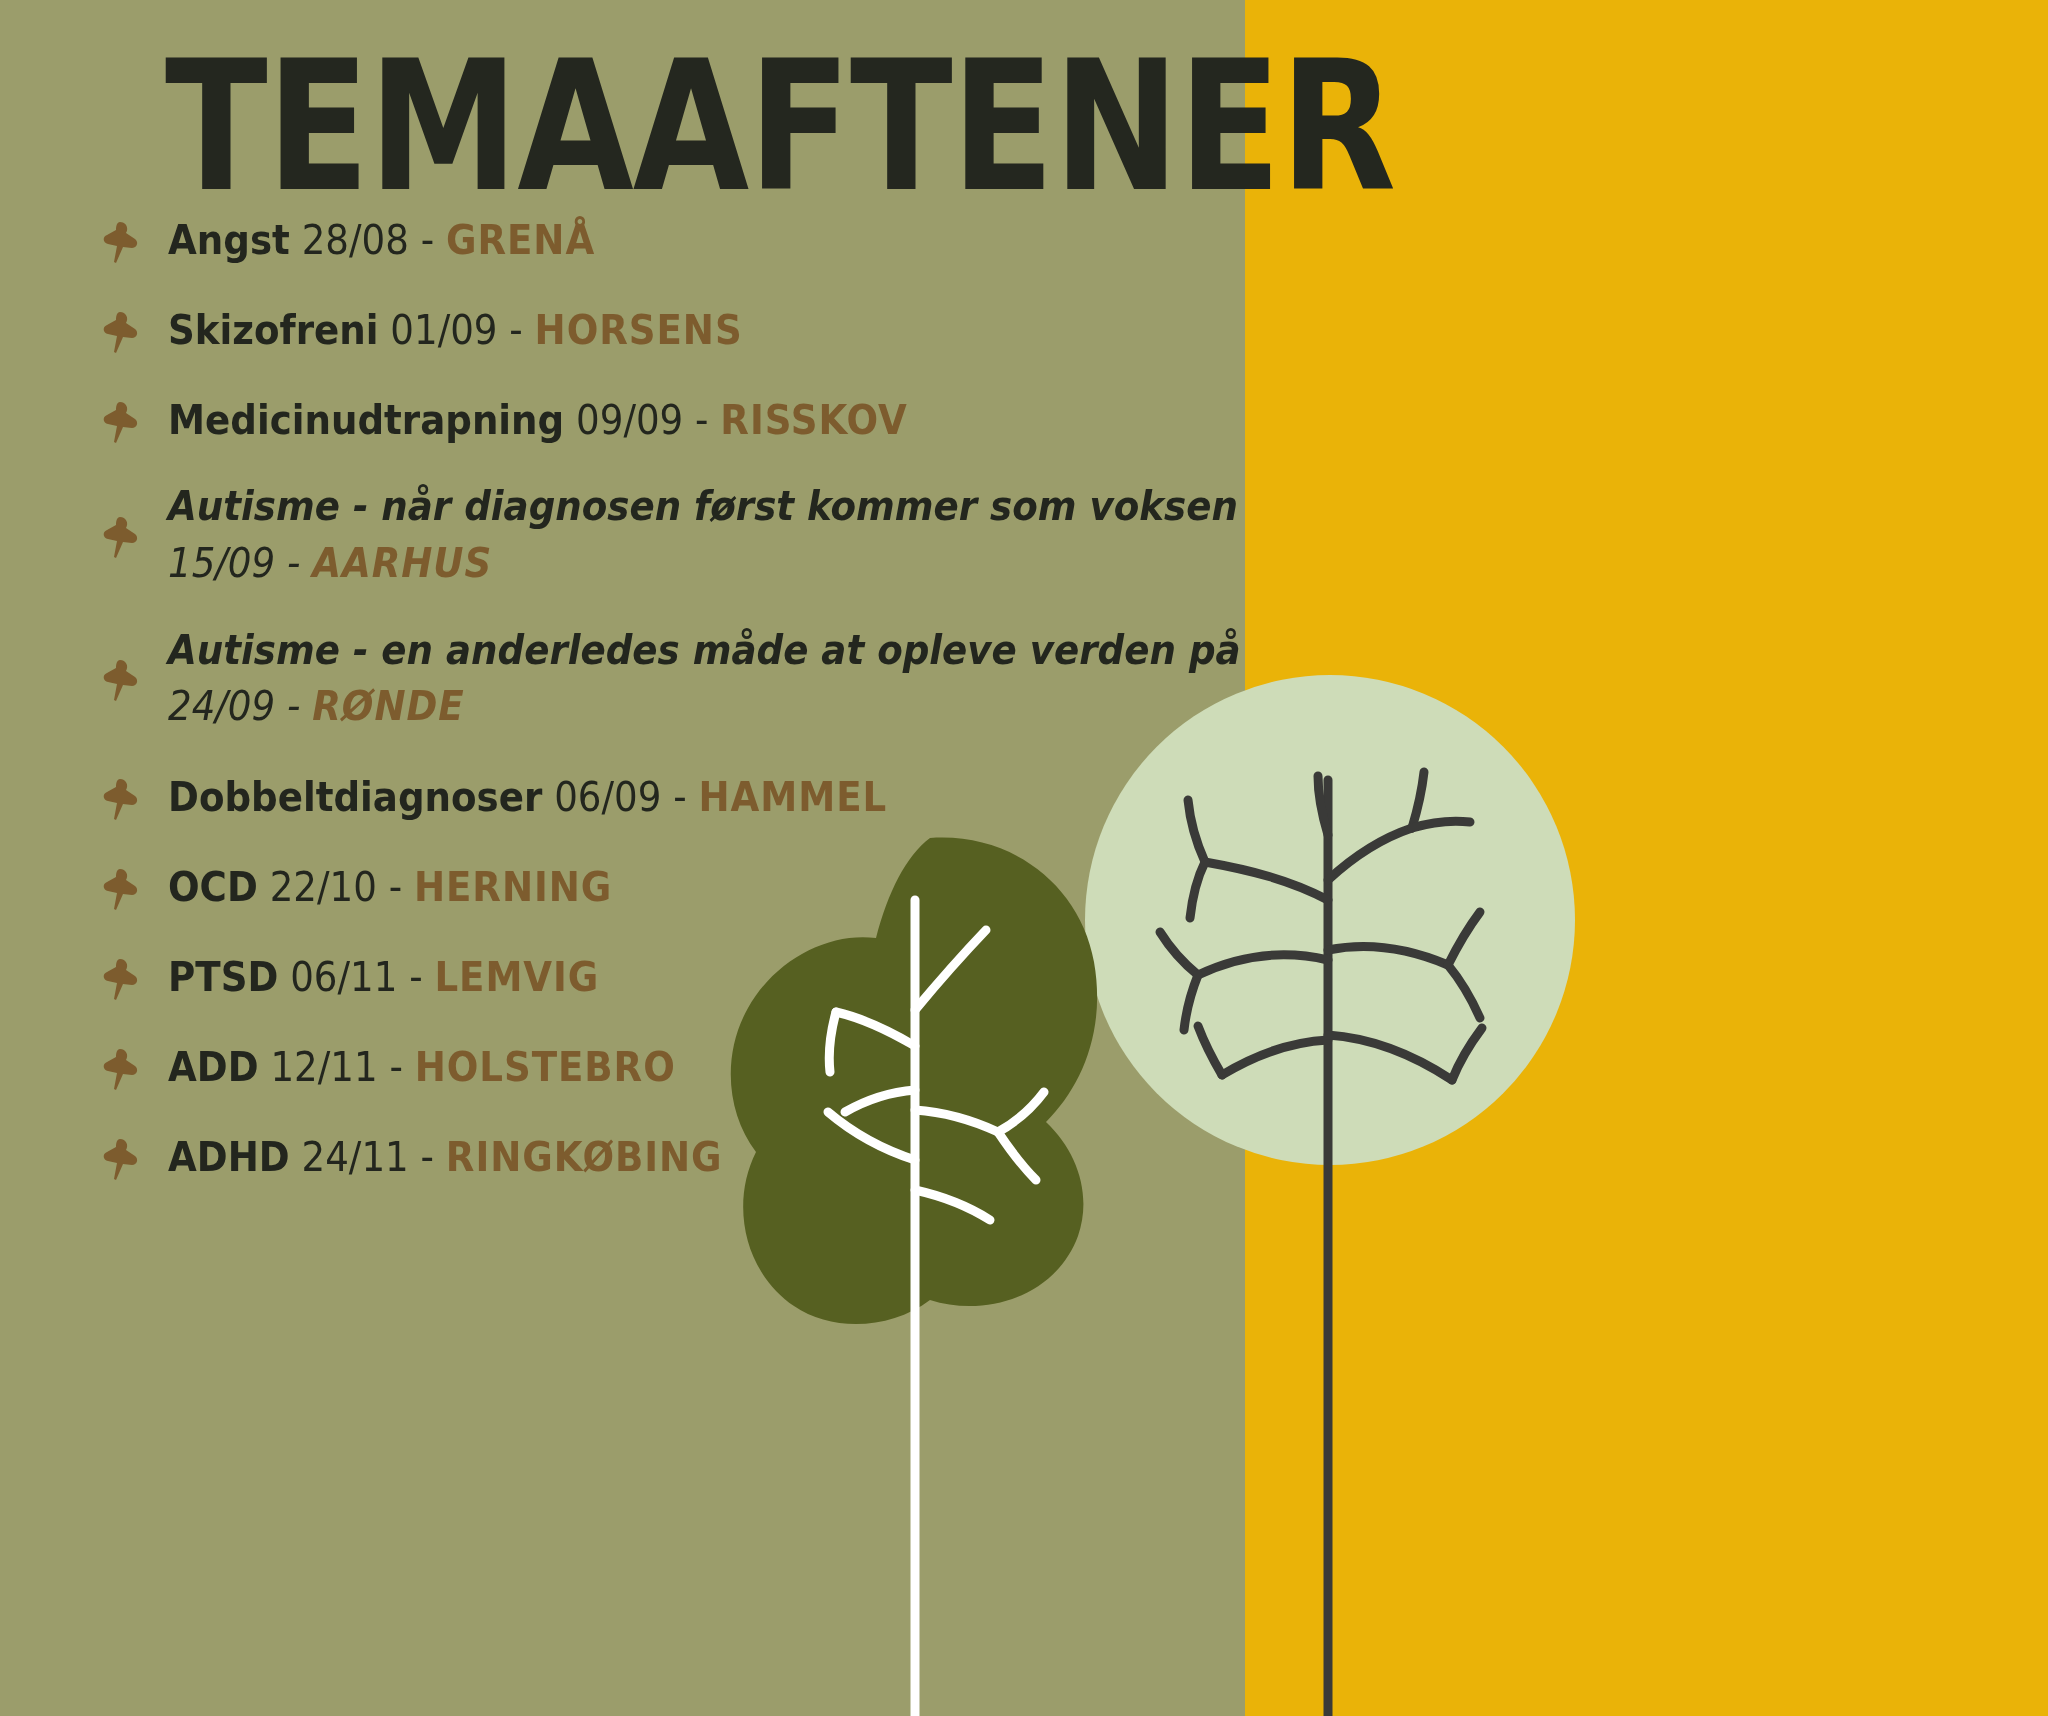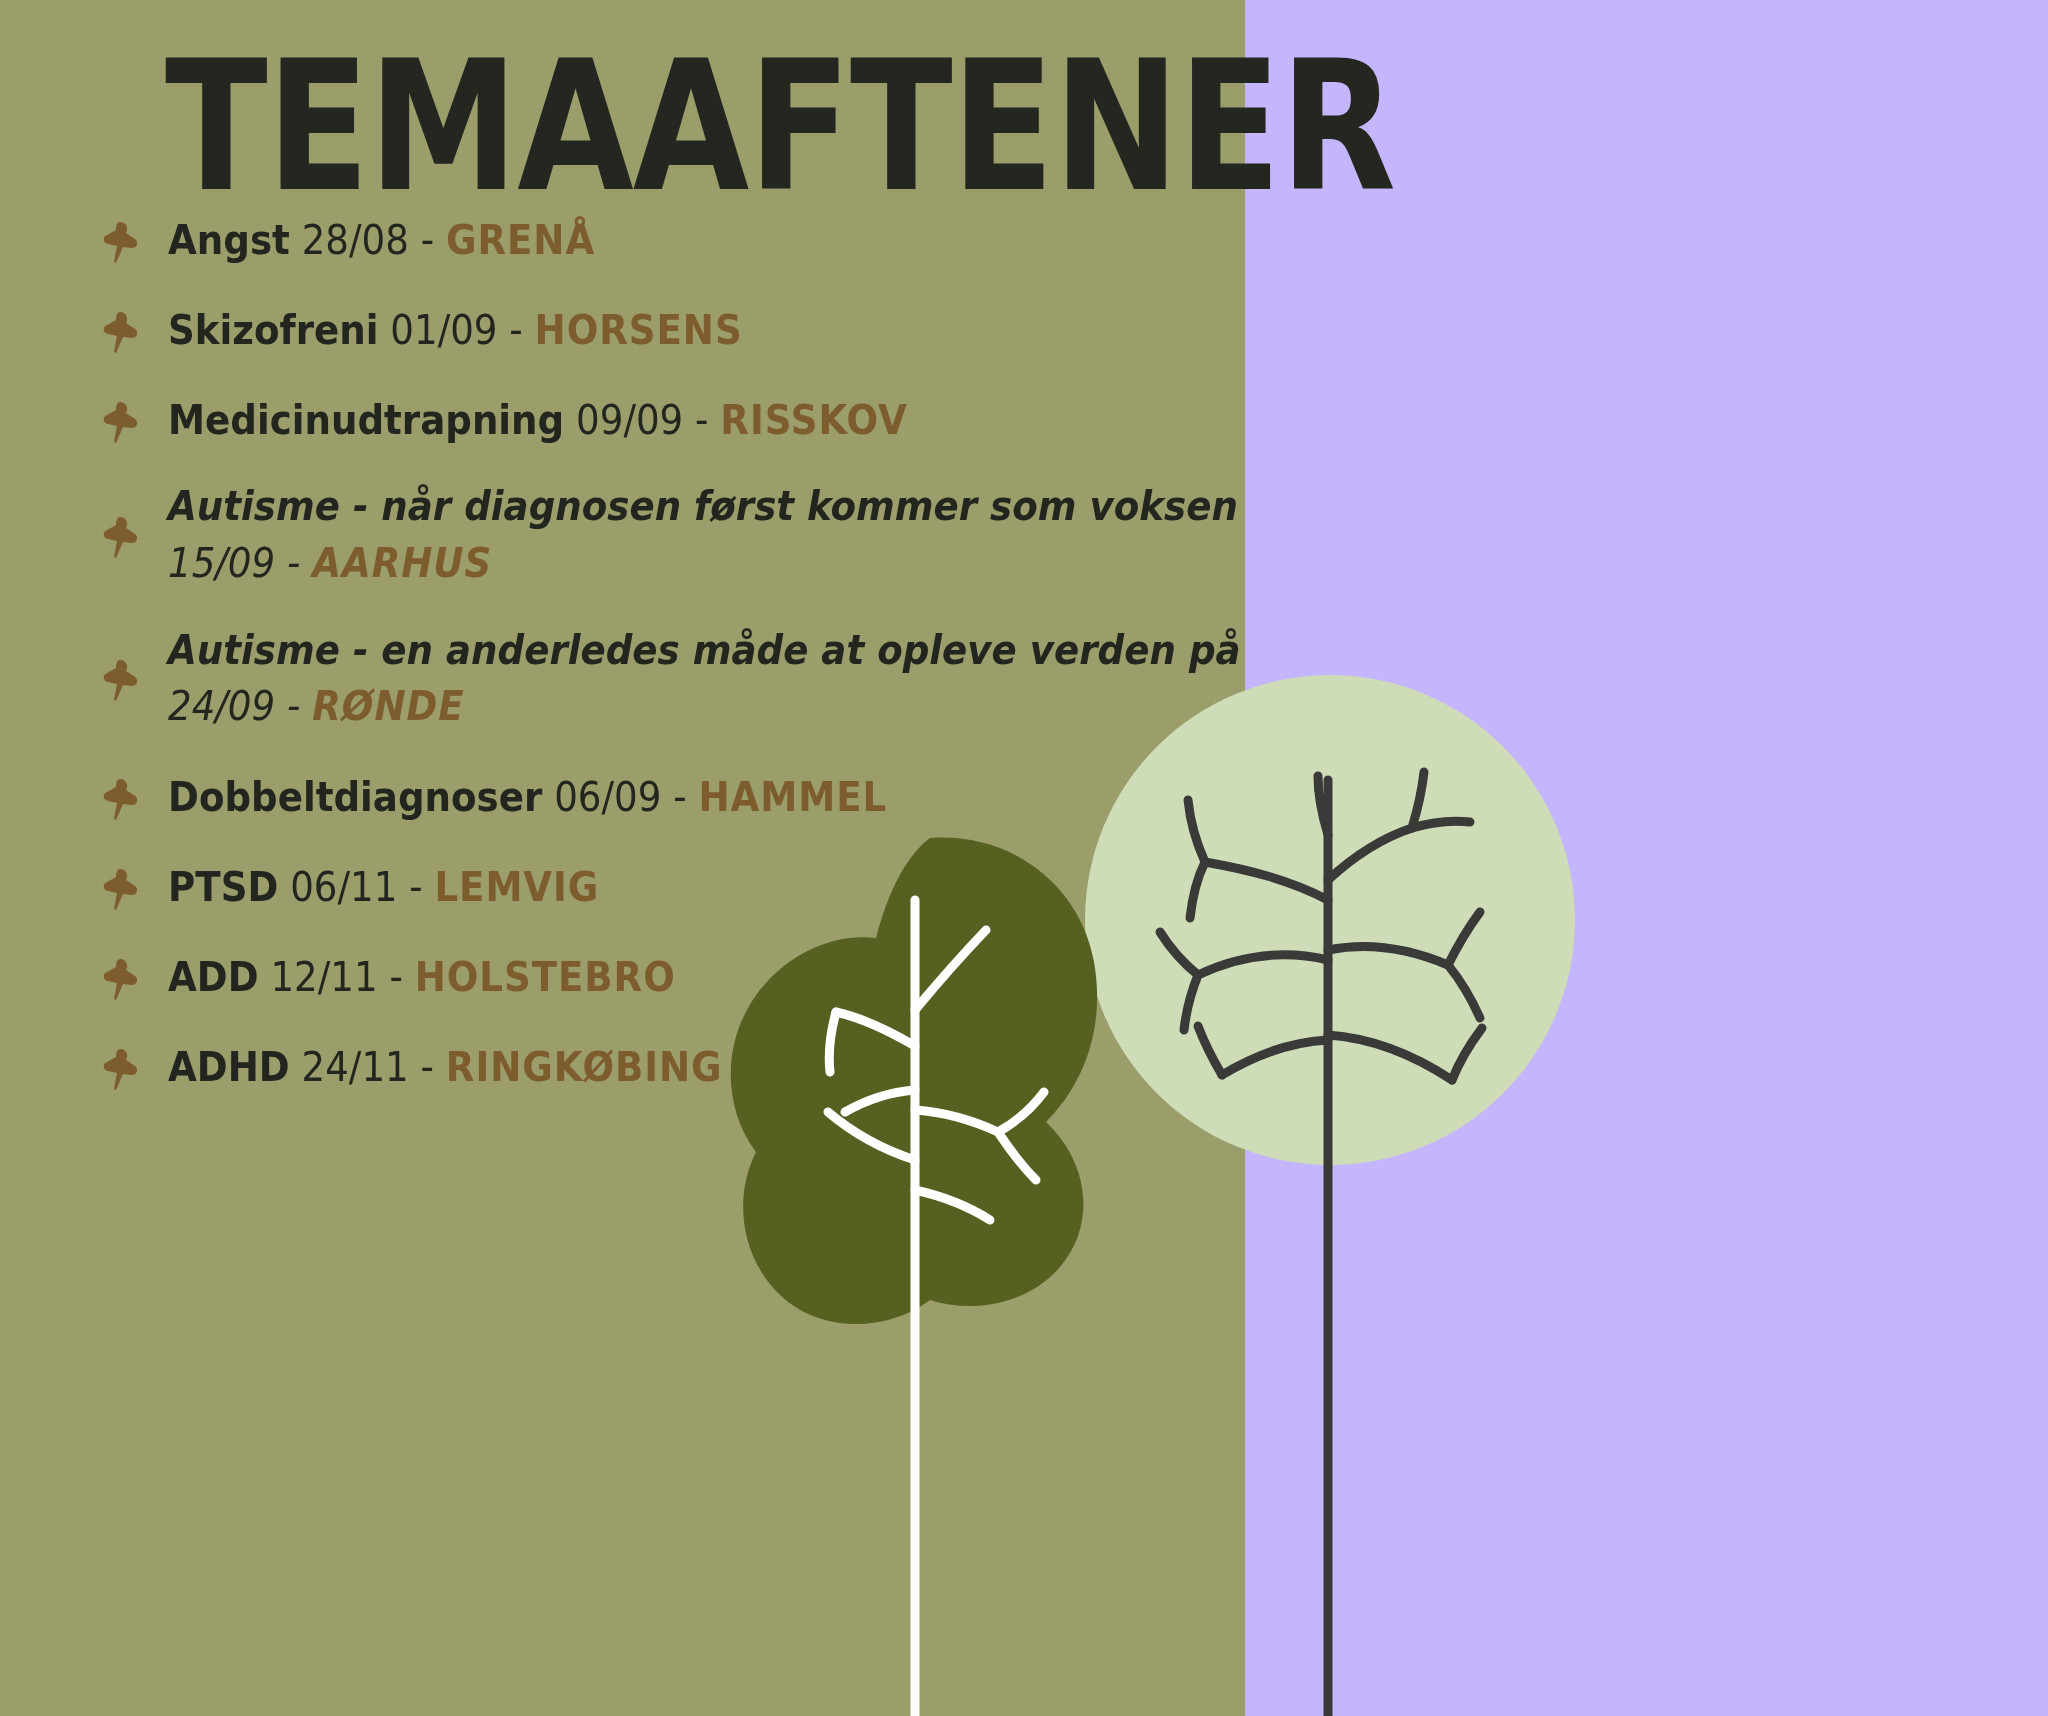--- a/index.html
+++ b/index.html
@@ -7,21 +7,21 @@
     background: #ffffff;
   }
   body {
     font-family: "Liberation Sans", sans-serif;
   }
   #poster {
     position: relative;
     width: 2048px;
     height: 1716px;
     overflow: hidden;
-    background: #c4b5fd;
+    background: #eab308;
   }
   
   .olive-panel {
     position: absolute;
     left: 0; top: 0;
     width: 1245px;
     height: 1716px;
     background: #9b9d6b;
   }
   
@@ -273,20 +273,33 @@
           </svg>
       </div>
       <div class="event-text">
         <span class="topic">Dobbeltdiagnoser</span>
         <span class="date">06/09</span>
         <span class="dash">-</span>
         <span class="place">HAMMEL</span>
       </div>
     </div>
 
+    <div class="event-row">
+      <div class="pin-cell">
+        <svg class="pin-svg" width="56" height="56" viewBox="0 0 56 56">
+            <path d="M30 6 C36 6 39 12 36 17 L45 23 C49 26 47 32 42 32 L33 31 L26 47 L24 46 L27 30 L18 28 C13 27 12 21 17 19 L26 14 C26 10 27 6 30 6 Z" fill="#7d5c2e"></path>
+          </svg>
+      </div>
+      <div class="event-text">
+        <span class="topic">OCD</span>
+        <span class="date">22/10</span>
+        <span class="dash">-</span>
+        <span class="place">HERNING</span>
+      </div>
+    </div>
 
 
     <div class="event-row">
       <div class="pin-cell">
         <svg class="pin-svg" width="56" height="56" viewBox="0 0 56 56">
             <path d="M30 6 C36 6 39 12 36 17 L45 23 C49 26 47 32 42 32 L33 31 L26 47 L24 46 L27 30 L18 28 C13 27 12 21 17 19 L26 14 C26 10 27 6 30 6 Z" fill="#7d5c2e"></path>
           </svg>
       </div>
       <div class="event-text">
         <span class="topic">PTSD</span>

